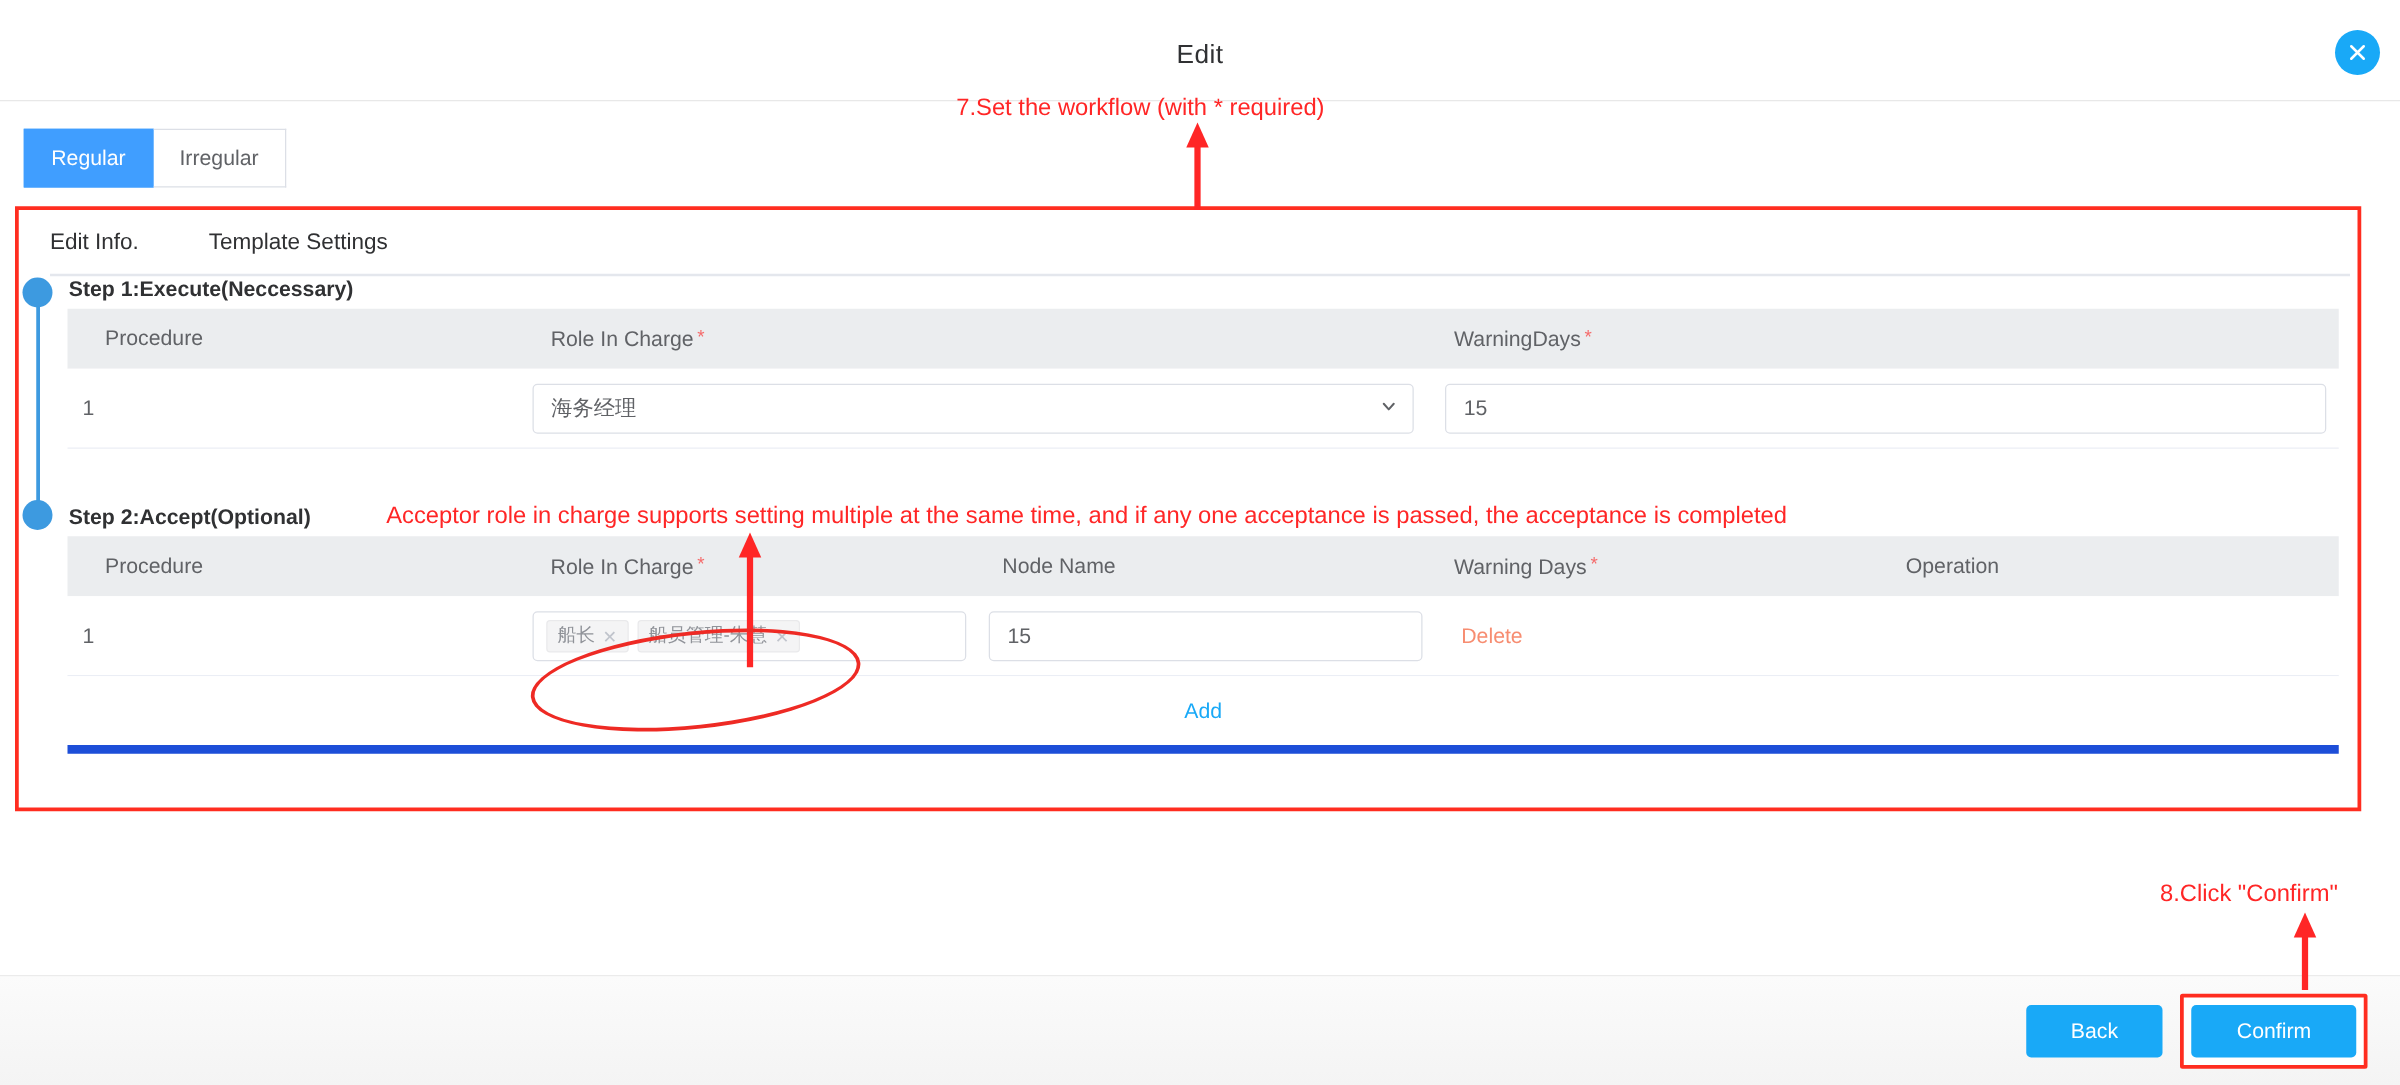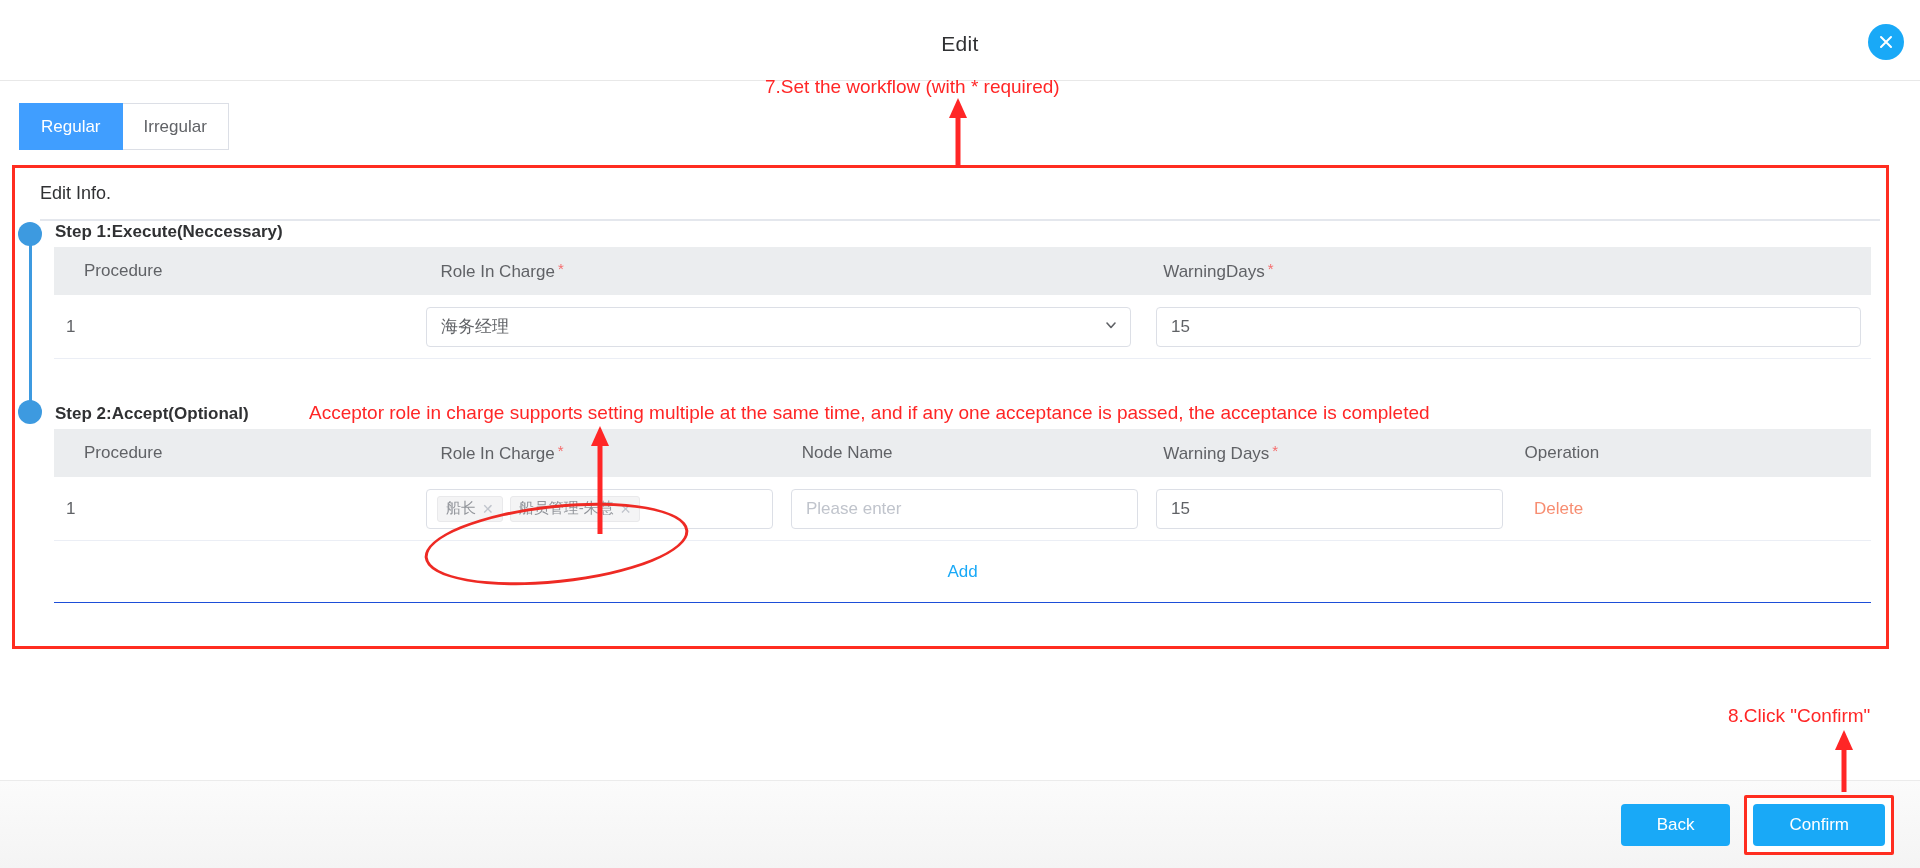--- a/index.html
+++ b/index.html
@@ -114,21 +114,21 @@
   }
   .tbl-row {
     display: flex; align-items: center;
     height: 64px; background: #fff;
     border-bottom: 1px solid #ebeef5;
     font-size: 17px; color: #606266;
   }
   .tbl-foot {
     display: flex; align-items: center; justify-content: center;
     height: 62px; background: #fff;
-    border-bottom: 1px solid #1d4ed8;
+    border-bottom: 7px solid #1d4ed8;
   }
   .cell { padding: 0 12px; }
   .asterisk { color: #f56c6c; font-size: 15px; vertical-align: 3px; margin-left: 3px; }
 
   
   .t1 .c-proc { width: 360px; }
   .t1 .c-role { width: 730px; }
   .t1 .c-warn { width: 727px; }
   
   .t2 .c-proc { width: 360px; }
@@ -228,20 +228,21 @@
 
   <div class="seg-tabs">
     <div class="seg-tab active">Regular</div>
     <div class="seg-tab">Irregular</div>
   </div>
 
   <div class="panel">
 
     <div class="tab-strip">
       <div class="tab-item">Edit Info.</div>
+      <div class="tab-item">Template Settings</div>
     </div>
   </div>
 
   <div class="rail-dot d1"></div>
   <div class="rail-line"></div>
   <div class="rail-dot d2"></div>
 
   <div class="step-label s1">Step 1:Execute(Neccessary)</div>
 
   <div class="tbl t1">
@@ -293,23 +294,20 @@
           <span class="tag">
             <span>船长</span>
             <span class="tag-x">✕</span>
           </span>
           <span class="tag">
             <span>船员管理-朱慧</span>
             <span class="tag-x">✕</span>
           </span>
         </div>
       </div>
-      <div class="cell c-node">
-        <input class="text-input small" type="text" placeholder="Please enter" style="">
-      </div>
       <div class="cell c-warn">
         <input class="text-input small" type="text" value="15" style="">
       </div>
       <div class="cell c-op">
         <span class="link-del">Delete</span>
       </div>
     </div>
     <div class="tbl-foot">
       <span class="link-add">Add</span>
     </div>

